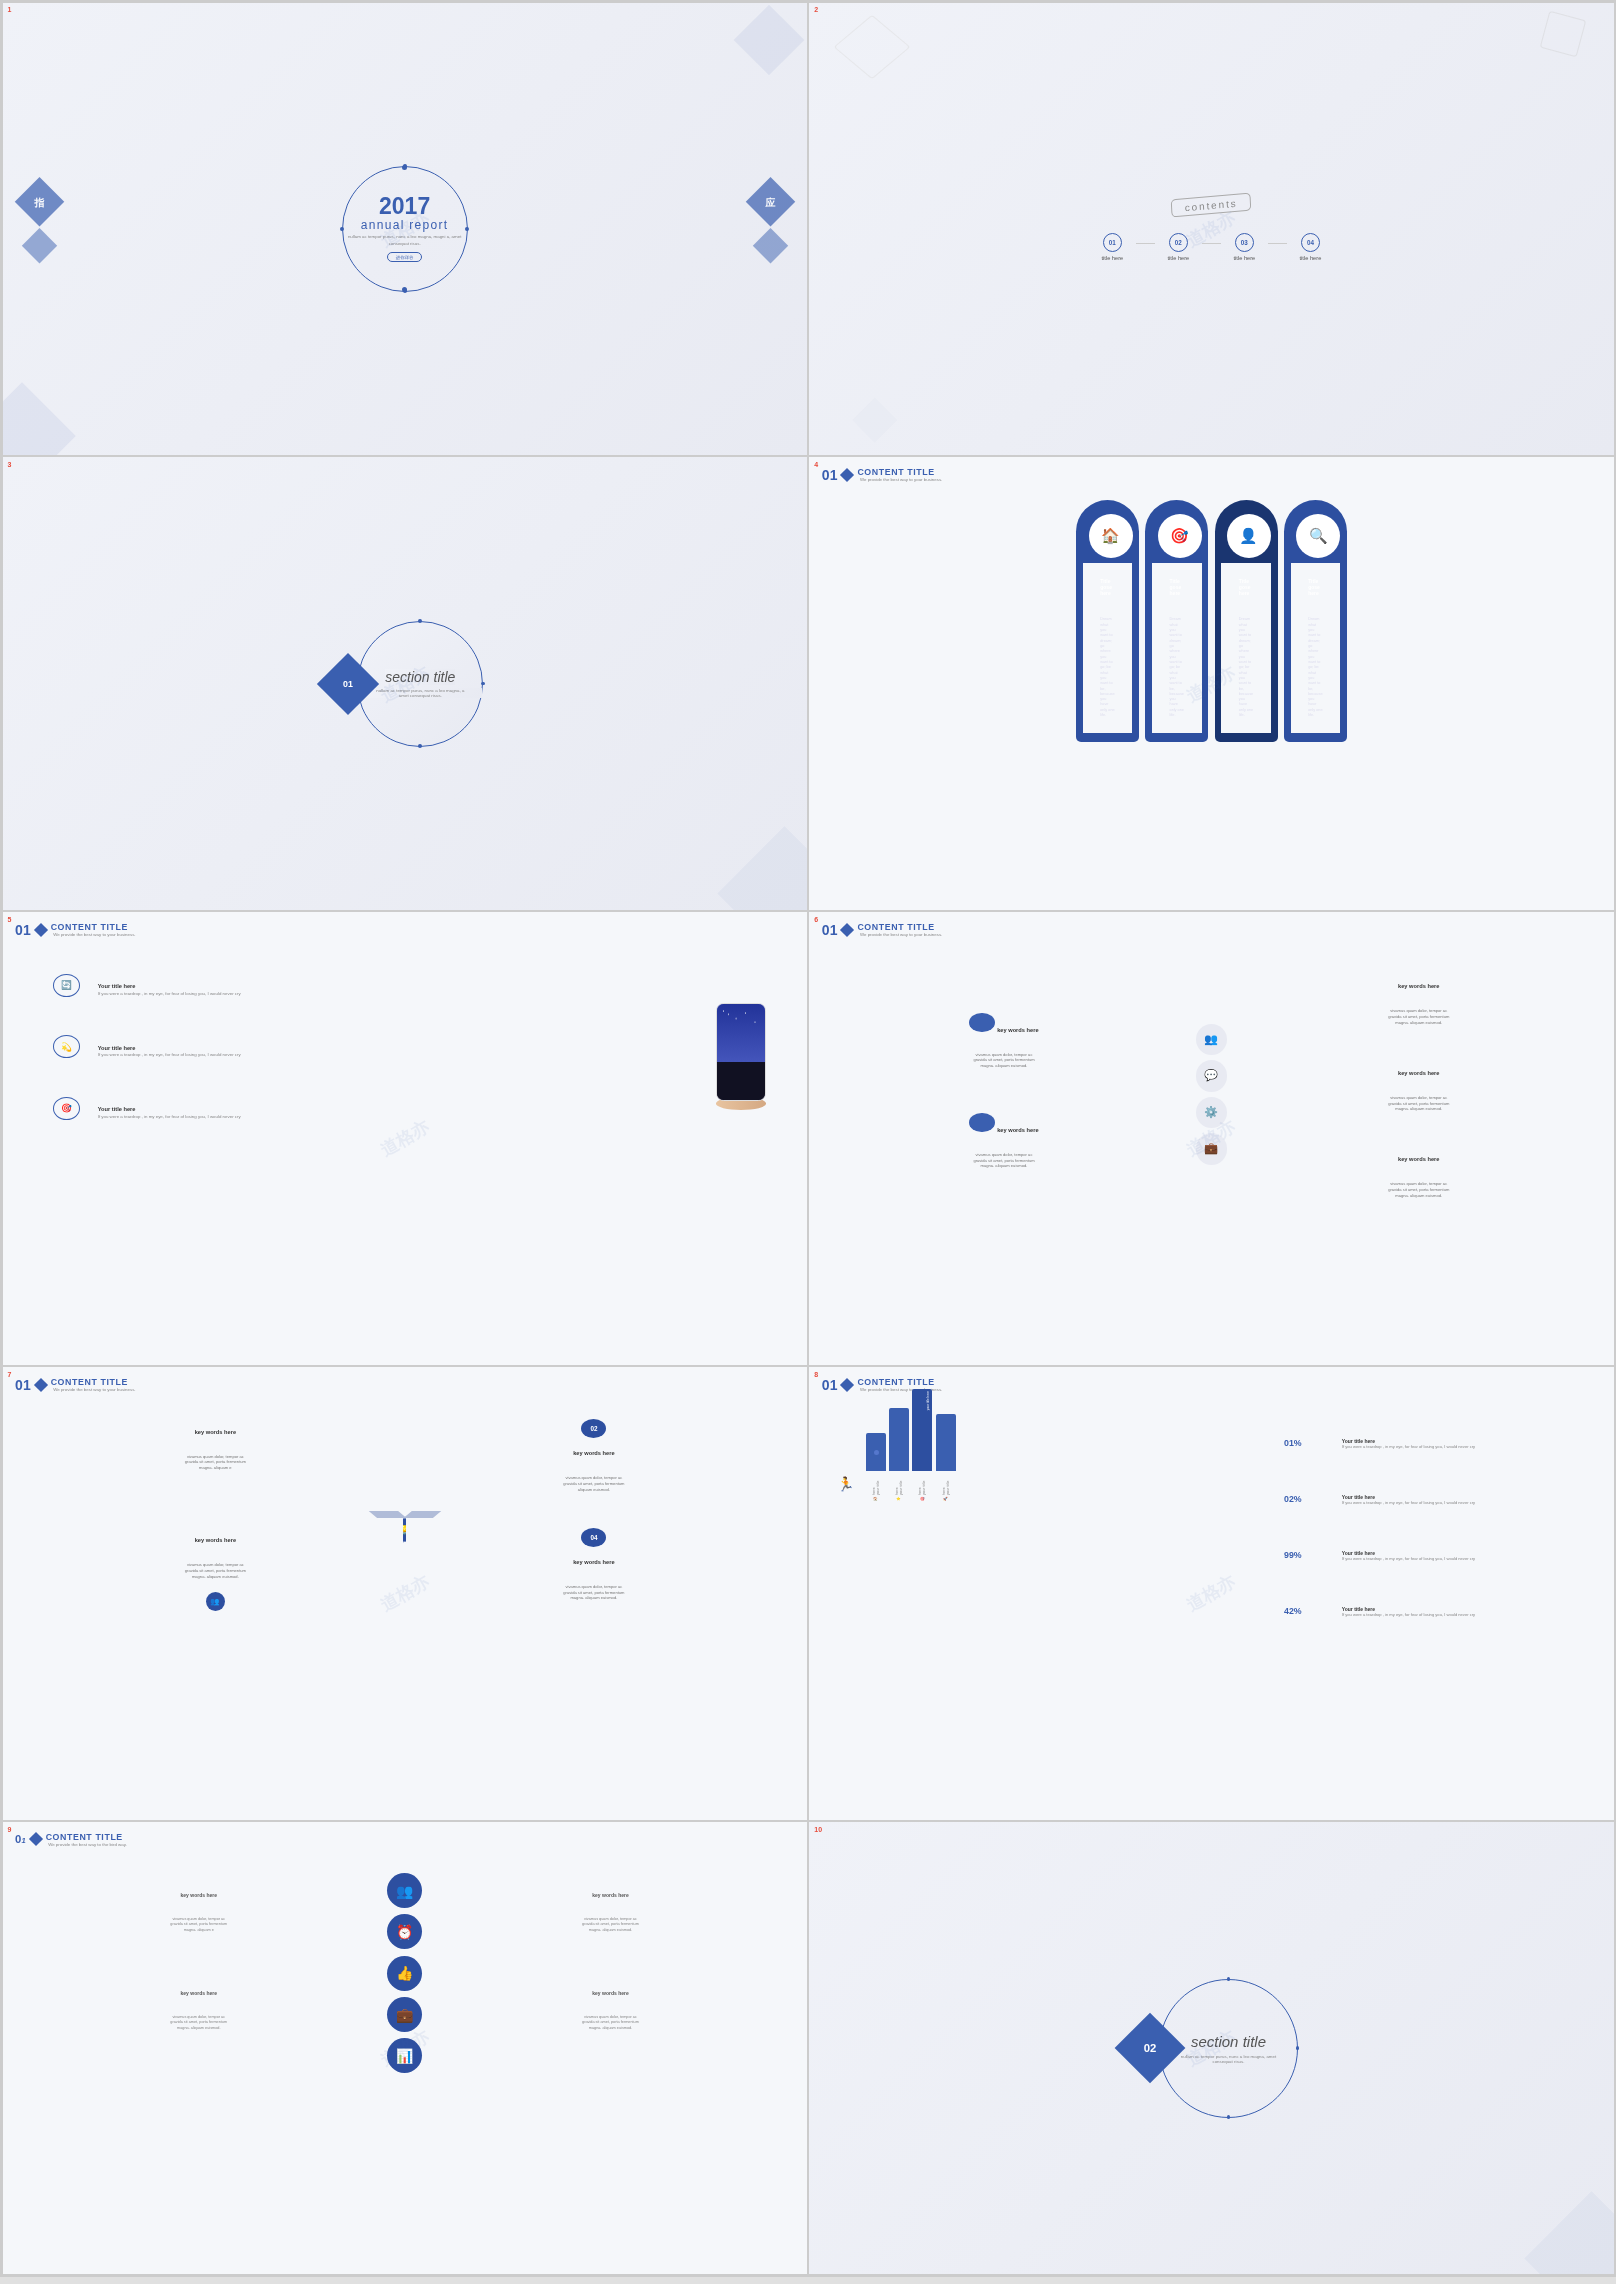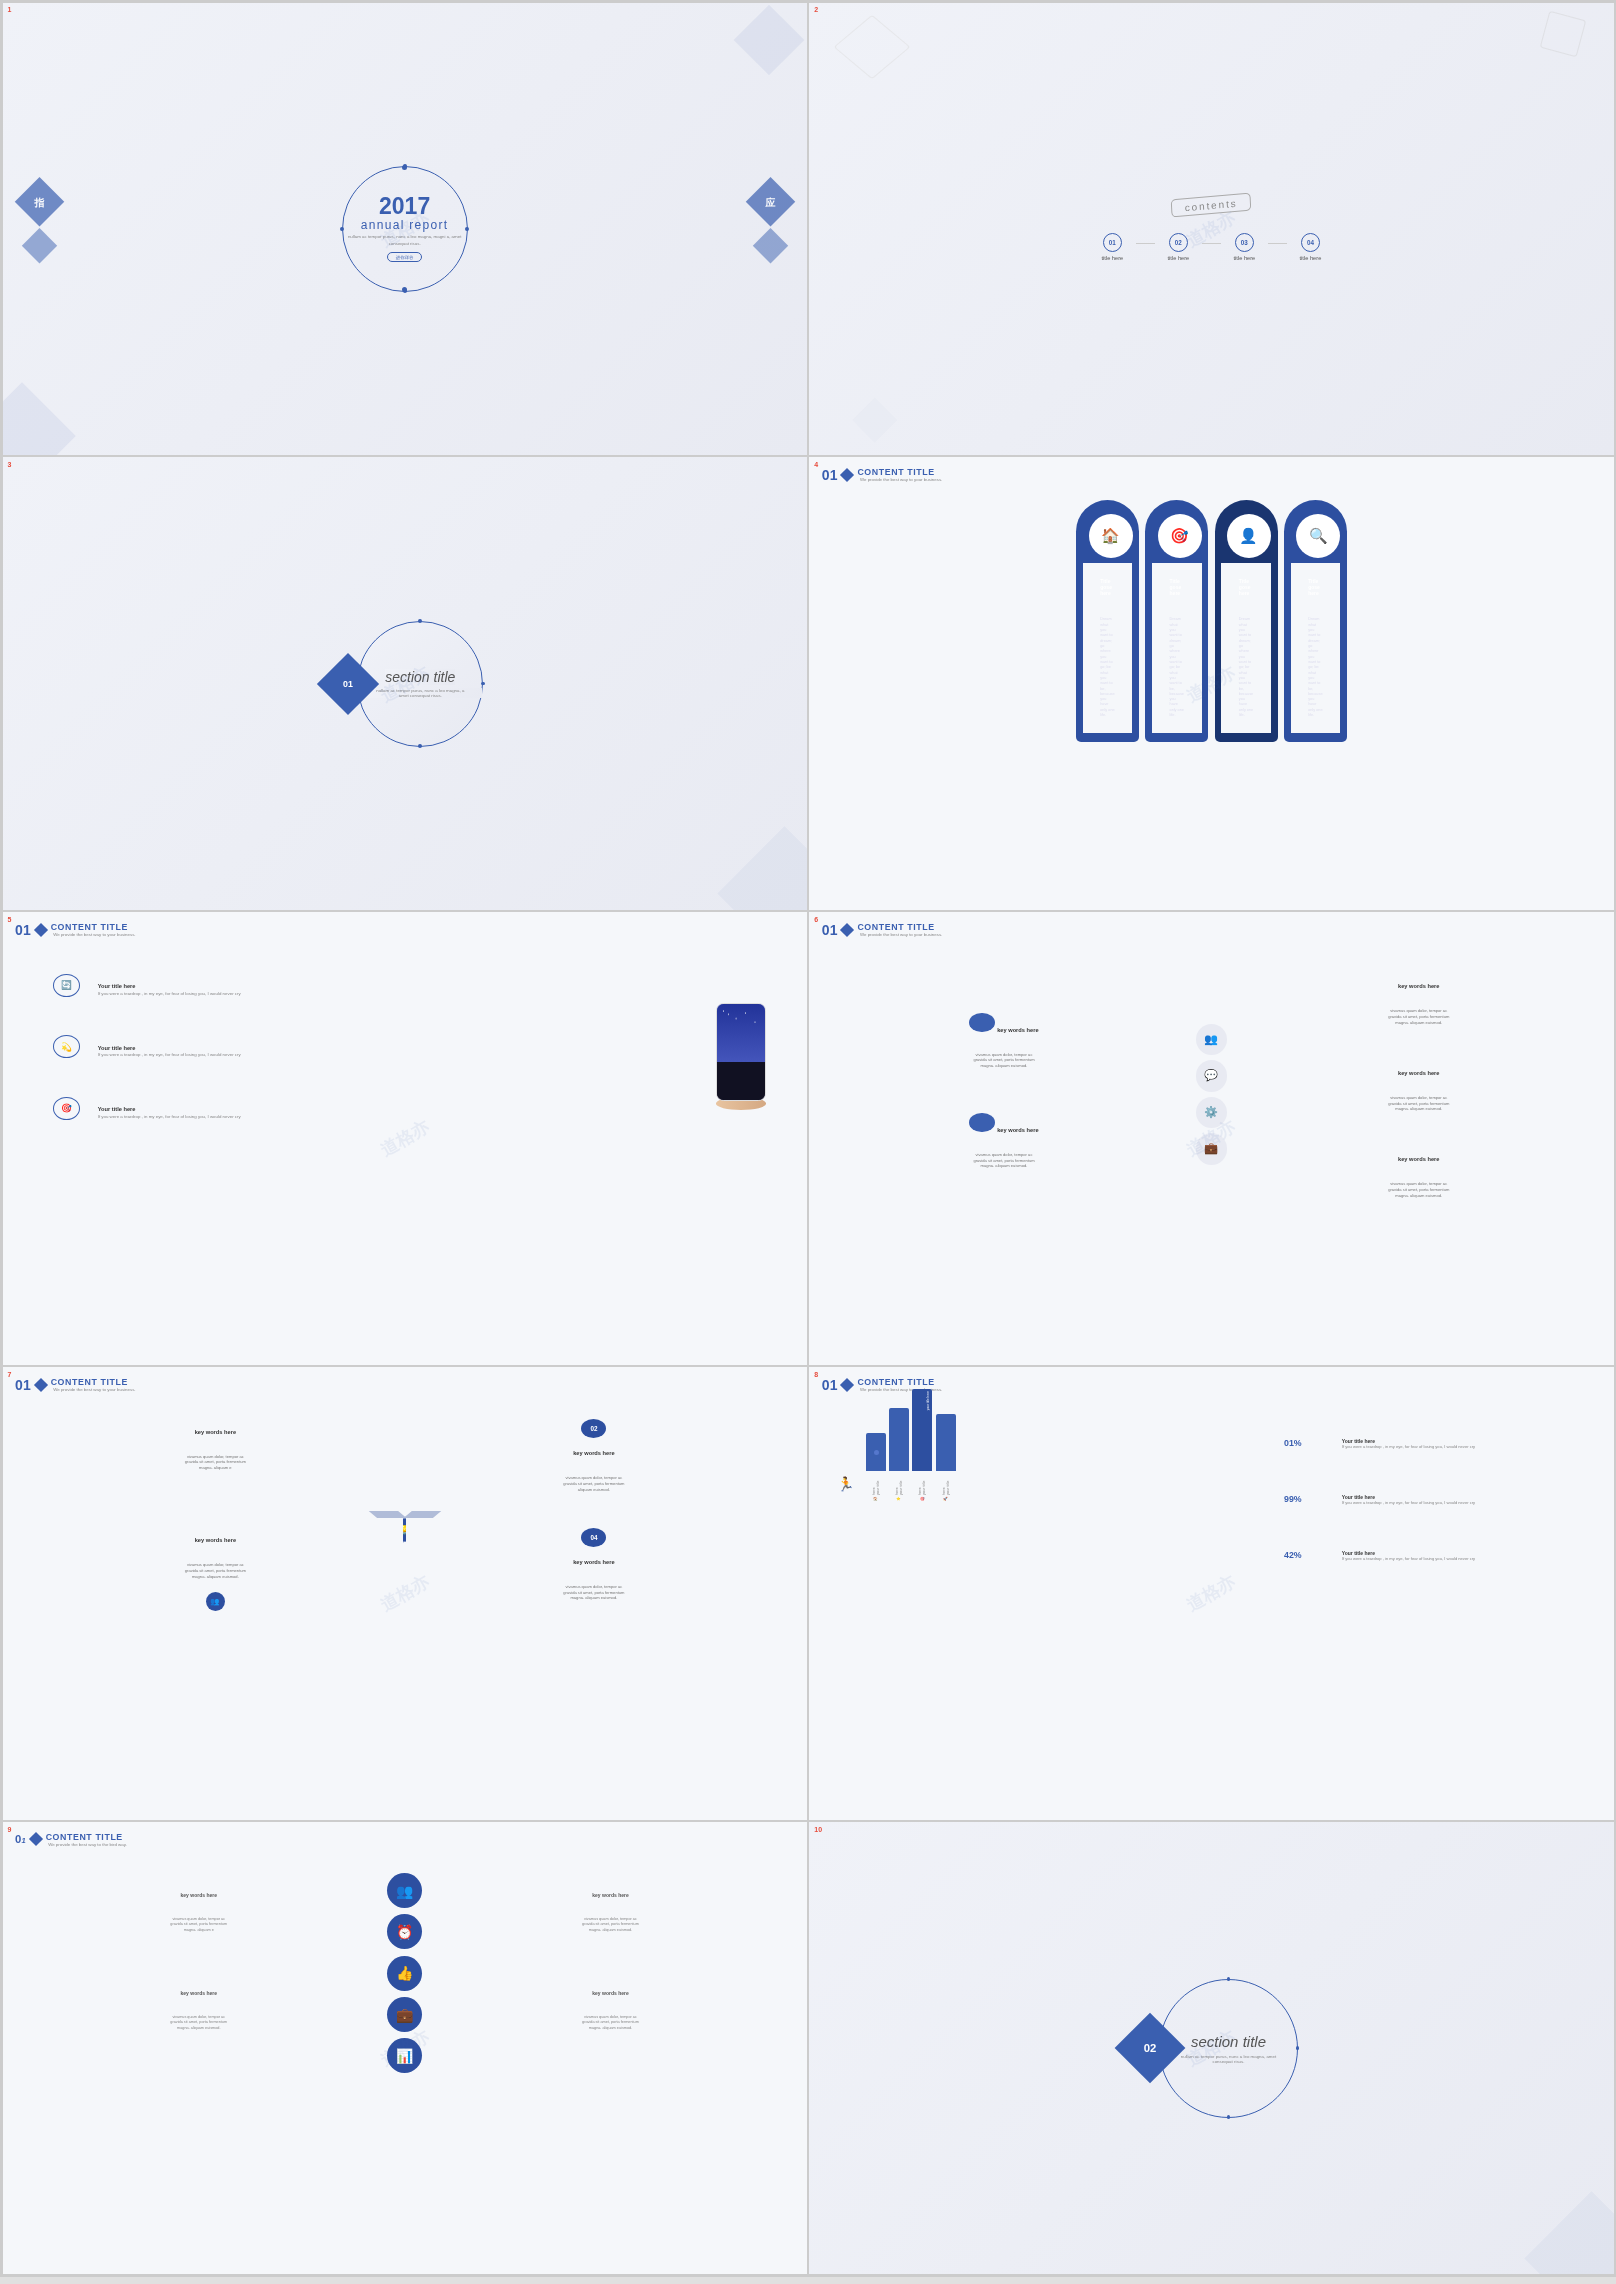--- a/index.html
+++ b/index.html
@@ -929,20 +929,27 @@
 
       <div class="slide-8 right-list">
         <div class="slide-8 stat-item">
           <div class="slide-8 stat-pct">01%</div>
           <div class="slide-8 stat-text">
             <h4>Your title here</h4>
             <p>If you were a teardrop , in my eye, for fear of losing you, I would never cry</p>
           </div>
         </div>
         <div class="slide-8 stat-item">
+          <div class="slide-8 stat-pct">02%</div>
+          <div class="slide-8 stat-text">
+            <h4>Your title here</h4>
+            <p>If you were a teardrop , in my eye, for fear of losing you, I would never cry</p>
+          </div>
+        </div>
+        <div class="slide-8 stat-item">
           <div class="slide-8 stat-pct">99%</div>
           <div class="slide-8 stat-text">
             <h4>Your title here</h4>
             <p>If you were a teardrop , in my eye, for fear of losing you, I would never cry</p>
           </div>
         </div>
         <div class="slide-8 stat-item">
           <div class="slide-8 stat-pct">42%</div>
           <div class="slide-8 stat-text">
             <h4>Your title here</h4>

